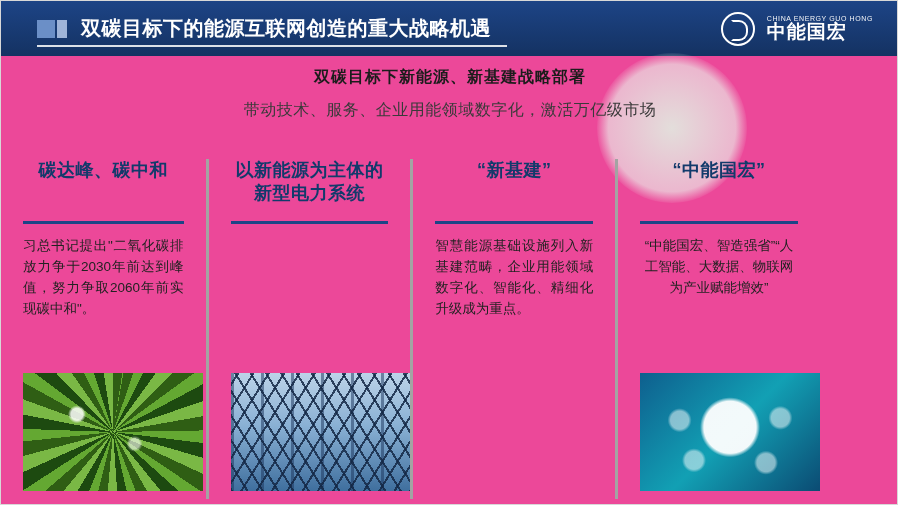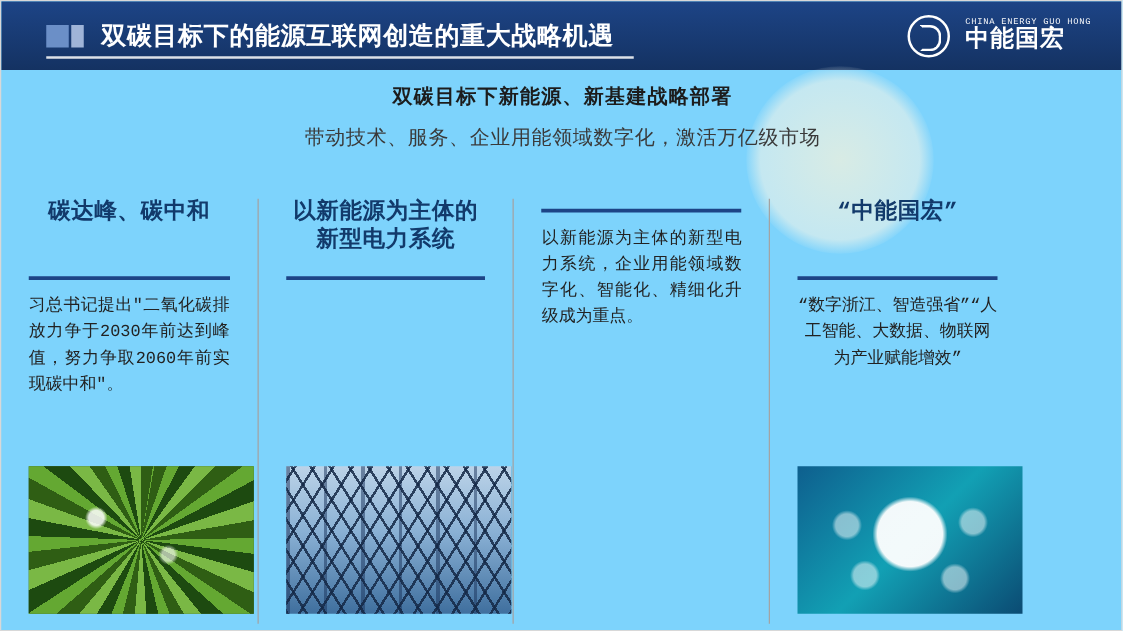--- a/index.html
+++ b/index.html
@@ -7,25 +7,24 @@
     padding: 0;
     background: #ffffff;
   }
   body {
     font-family: "Liberation Sans", sans-serif;
   }
   .slide {
     position: relative;
     width: 898px;
     height: 505px;
-    background: #7dd3fc;
+    background: #ec4899;
     overflow: hidden;
     box-sizing: border-box;
     border: 1px solid #d8d8d8;
-    font-family: Liberation Mono, monospace;
   }
 
   
   .header {
     position: absolute;
     left: 0; top: 0;
     width: 898px;
     height: 55px;
     background: #1b3f7a;
     background: linear-gradient(180deg, #1d4486 0%, #143262 100%);
@@ -147,21 +146,21 @@
     z-index: 2;
     justify-content: space-between;
   }
   .col {
     width: 224px;
     position: relative;
     box-sizing: border-box;
     padding: 0 22px;
   }
   .col + .col {
-    border-left: 1px solid #a3a3a3;
+    border-left: 3px solid #a3a3a3;
   }
   .col-head {
     min-height: 54px;
     font-size: 18px;
     font-weight: bold;
     color: #123a6b;
     line-height: 1.25;
     text-align: center;
     letter-spacing: 0.5px;
   }
@@ -259,26 +258,27 @@
       <div class="col-img img-forest"></div>
     </div>
 
     <div class="col">
       <div class="col-head">以新能源为主体的新型电力系统</div>
       <div class="col-rule"></div>
       <div class="col-img img-tower"></div>
     </div>
 
     <div class="col">
-      <div class="col-rule"></div>
-      <div class="col-body">以新能源为主体的新型电力系统，企业用能领域数字化、智能化、精细化升级成为重点。</div>
+      <div class="col-head">“新基建”</div>
+      <div class="col-rule"></div>
+      <div class="col-body">智慧能源基础设施列入新基建范畴，企业用能领域数字化、智能化、精细化升级成为重点。</div>
       <div class="col-img img-solar"></div>
     </div>
 
     <div class="col">
       <div class="col-head">“中能国宏”</div>
       <div class="col-rule"></div>
-      <div class="col-body center">“数字浙江、智造强省”“人工智能、大数据、物联网为产业赋能增效”</div>
+      <div class="col-body center">“中能国宏、智造强省”“人工智能、大数据、物联网为产业赋能增效”</div>
       <div class="col-img img-cloud"></div>
     </div>
 
   </div>
 </div>
 
 </body></html>

